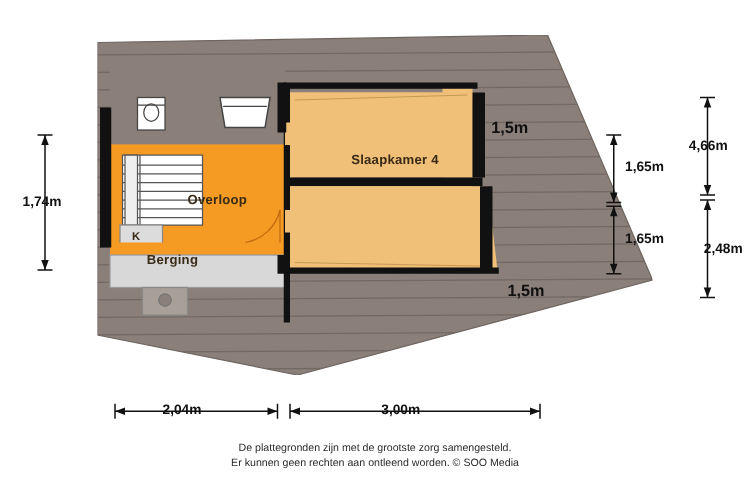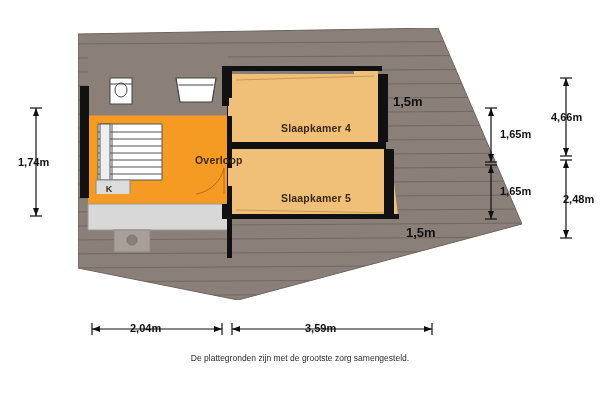--- a/index.html
+++ b/index.html
@@ -172,22 +172,22 @@
 
       <rect x="150" y="70" width="4" height="18" fill="#f0c078"></rect>
       <rect x="150" y="140" width="4" height="18" fill="#f0c078"></rect>
 
       <rect x="144" y="38" width="7" height="40" fill="#111111"></rect>
       <rect x="144" y="176" width="7" height="15" fill="#111111"></rect>
     </svg>
   </div>
 
   <div class="abs room-label" style="left:256px; top:122px; width:120px;">Slaapkamer 4</div>
-  <div class="abs room-label" style="left:256px; top:192px; width:120px;">Slaapkamer 5</div>
-  <div class="abs room-label" style="left:150px; top:154px; width:70px; text-align:left;margin-left:45px;">Overloop</div>
+  <div class="abs room-label" style="left:150px; top:154px; width:70px; text-align:left;">Overloop</div>
+  <div class="abs room-label" style="left:98px; top:202px; width:80px;">Berging</div>
   <div class="abs room-label" style="left:96px; top:184px; width:26px; font-size:9px;">K</div>
 
   <div class="abs small-dim" style="left:393px; top:94px;">1,5m</div>
   <div class="abs small-dim" style="left:406px; top:225px;">1,5m</div>
 
   <svg class="abs rule" style="left:0; top:0;" width="600" height="400">
     <g stroke="#111111" stroke-width="1.2" fill="none">
 
       <line x1="36" y1="108" x2="36" y2="216"></line>
       <line x1="30" y1="108" x2="42" y2="108"></line>
@@ -232,19 +232,20 @@
       <polygon points="432,329 424,326 424,332" fill="#111111" stroke="none"></polygon>
     </g>
   </svg>
 
   <div class="abs dim-label" style="left:18px; top:156px;">1,74m</div>
   <div class="abs dim-label" style="left:500px; top:128px;">1,65m</div>
   <div class="abs dim-label" style="left:500px; top:185px;">1,65m</div>
   <div class="abs dim-label" style="left:551px; top:111px;">4,66m</div>
   <div class="abs dim-label" style="left:551px; top:193px;margin-left:12px;">2,48m</div>
   <div class="abs dim-label" style="left:130px; top:322px;">2,04m</div>
-  <div class="abs dim-label" style="left:305px; top:322px;">3,59m</div>
+  <div class="abs dim-label" style="left:305px; top:322px;">3,00m</div>
 
   <div class="abs footer">
     <div>De plattegronden zijn met de grootste zorg samengesteld.</div>
+    <div>Er kunnen geen rechten aan ontleend worden. © SOO Media</div>
   </div>
 
 </div>
 
 </body></html>

